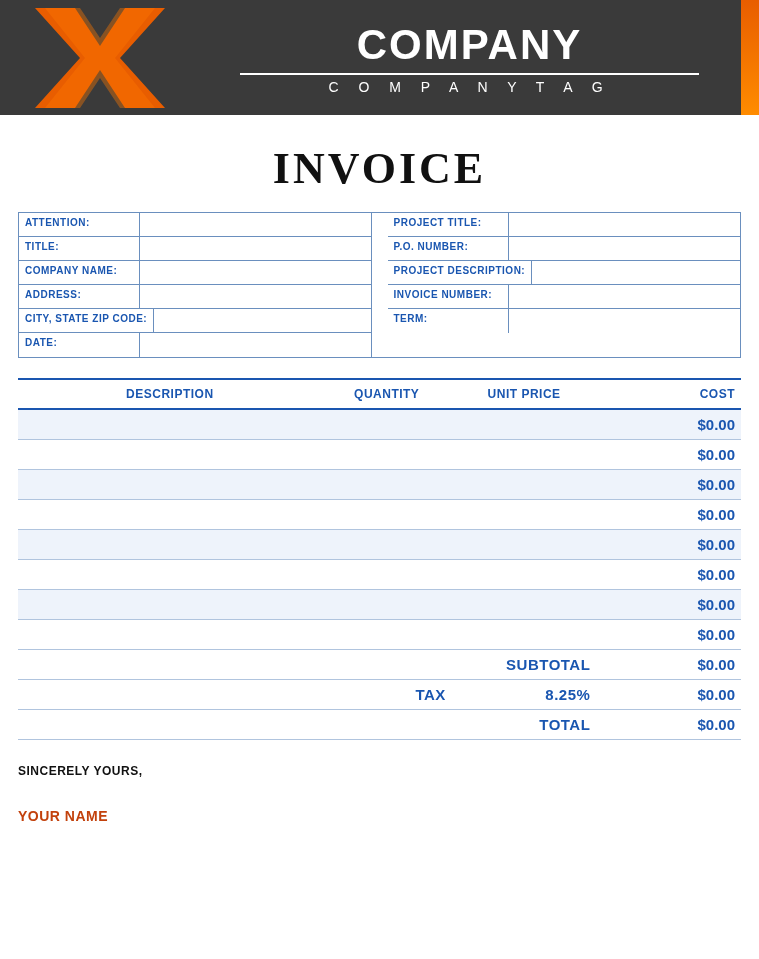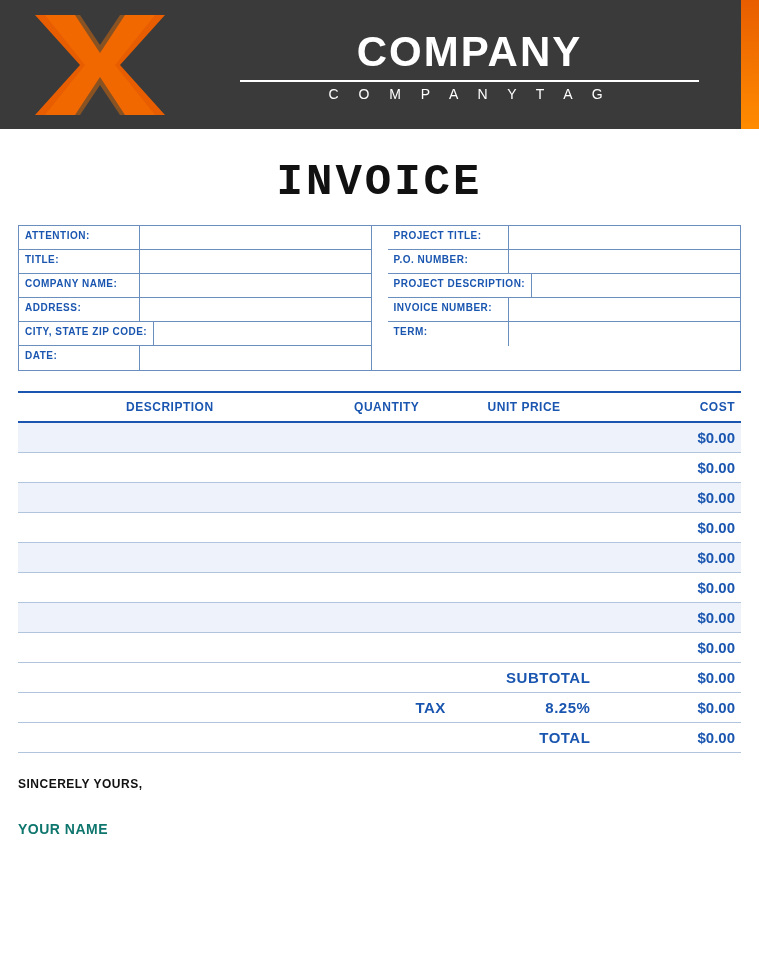--- a/index.html
+++ b/index.html
@@ -10,21 +10,21 @@
       min-height: 959px;
     }
 
     
     .header {
       background: #3a3a3a;
       display: flex;
       align-items: center;
       justify-content: space-between;
       padding: 0;
-      height: 129px;
+      height: 115px;
       position: relative;
     }
     .logo-area {
       display: flex;
       align-items: center;
       justify-content: center;
       width: 200px;
       height: 100%;
     }
     .logo-x {
@@ -66,21 +66,21 @@
     }
 
     
     .invoice-title-section {
       text-align: center;
       padding: 28px 0 18px 0;
     }
     .invoice-title {
       font-size: 44px;
       font-weight: 900;
-      font-family: Liberation Mono, monospace;
+      font-family: Liberation Serif, serif;
       letter-spacing: 3px;
       color: #111;
     }
 
     
     .info-section {
       padding: 0 18px;
       margin-bottom: 20px;
     }
     .info-grid {
@@ -216,21 +216,21 @@
       font-family: Arial Black, sans-serif;
       letter-spacing: 0.5px;
       color: #111;
       margin-bottom: 30px;
     }
     .your-name {
       font-size: 14px;
       font-weight: 900;
       font-family: Arial Black, sans-serif;
       letter-spacing: 0.5px;
-      color: #0f766e;
+      color: #c2410c;
       margin-top: 24px;
     }
   </style>
 </head>
 <body>
 
 <div class="header">
   <div class="logo-area">
     <svg class="logo-x" viewBox="0 0 130 100">
       <polygon points="0,0 40,0 65,38 90,0 130,0 85,50 130,100 90,100 65,62 40,100 0,100 45,50" fill="#e85d00"></polygon>

